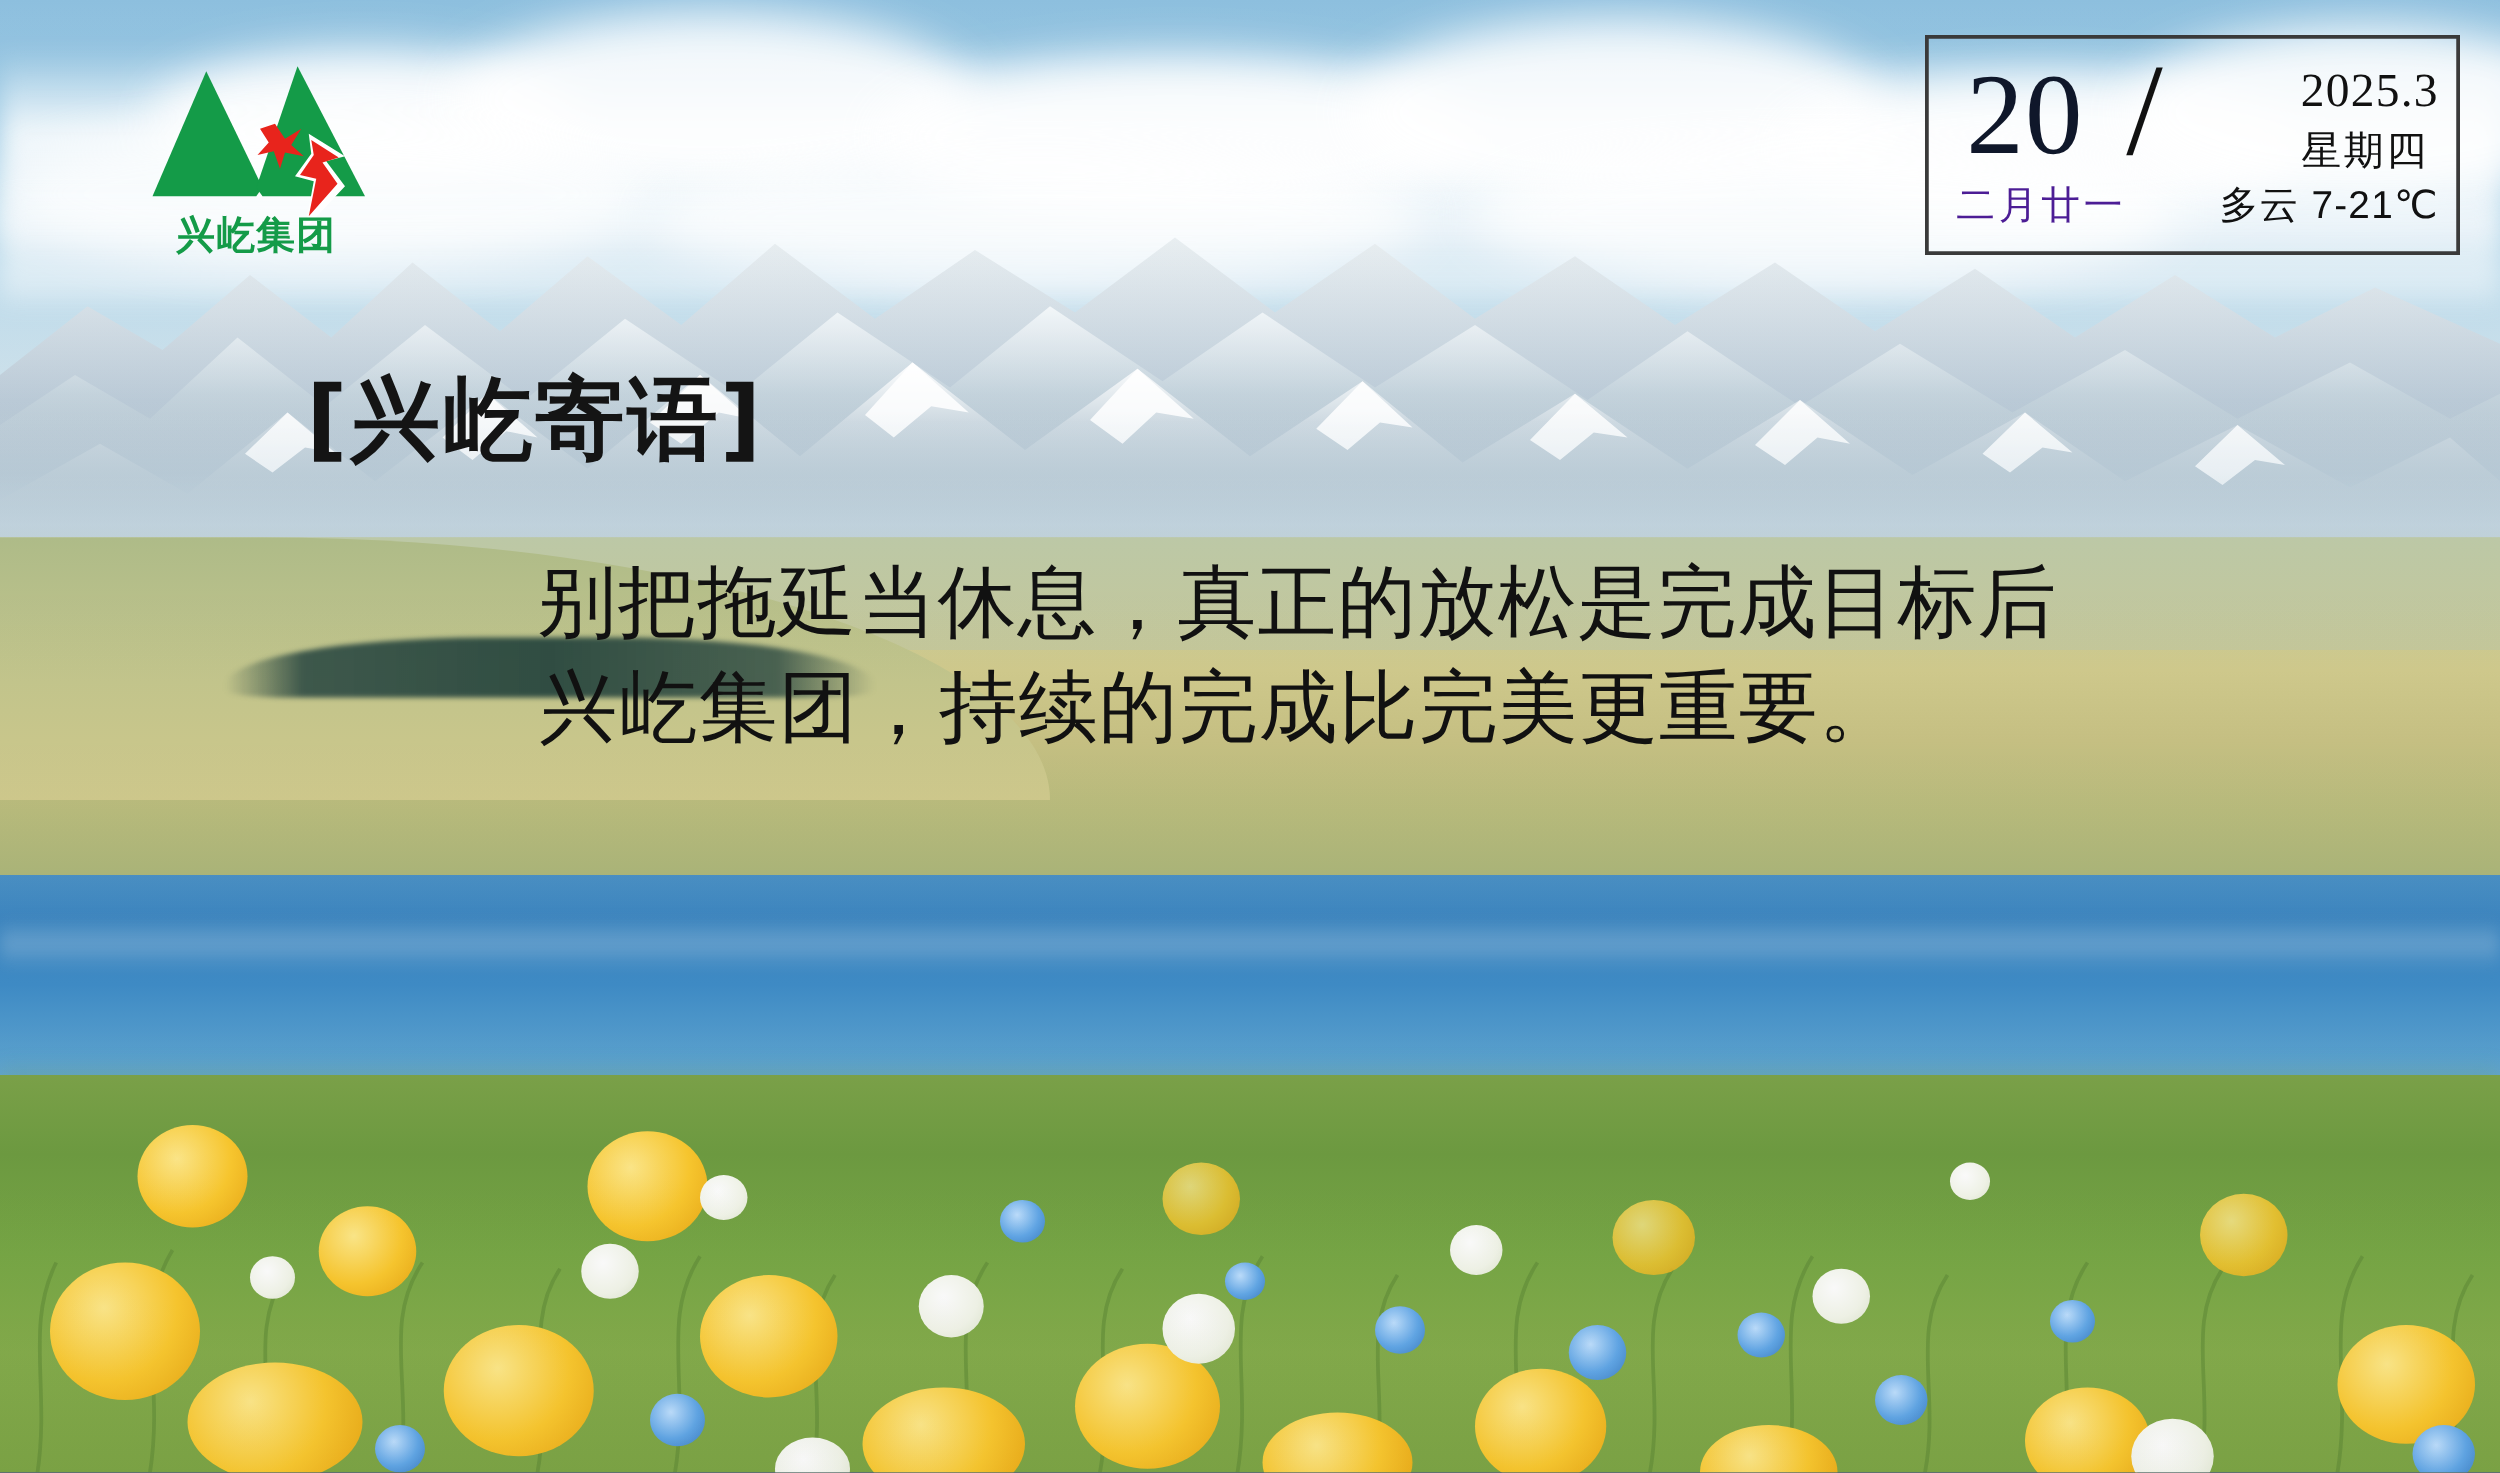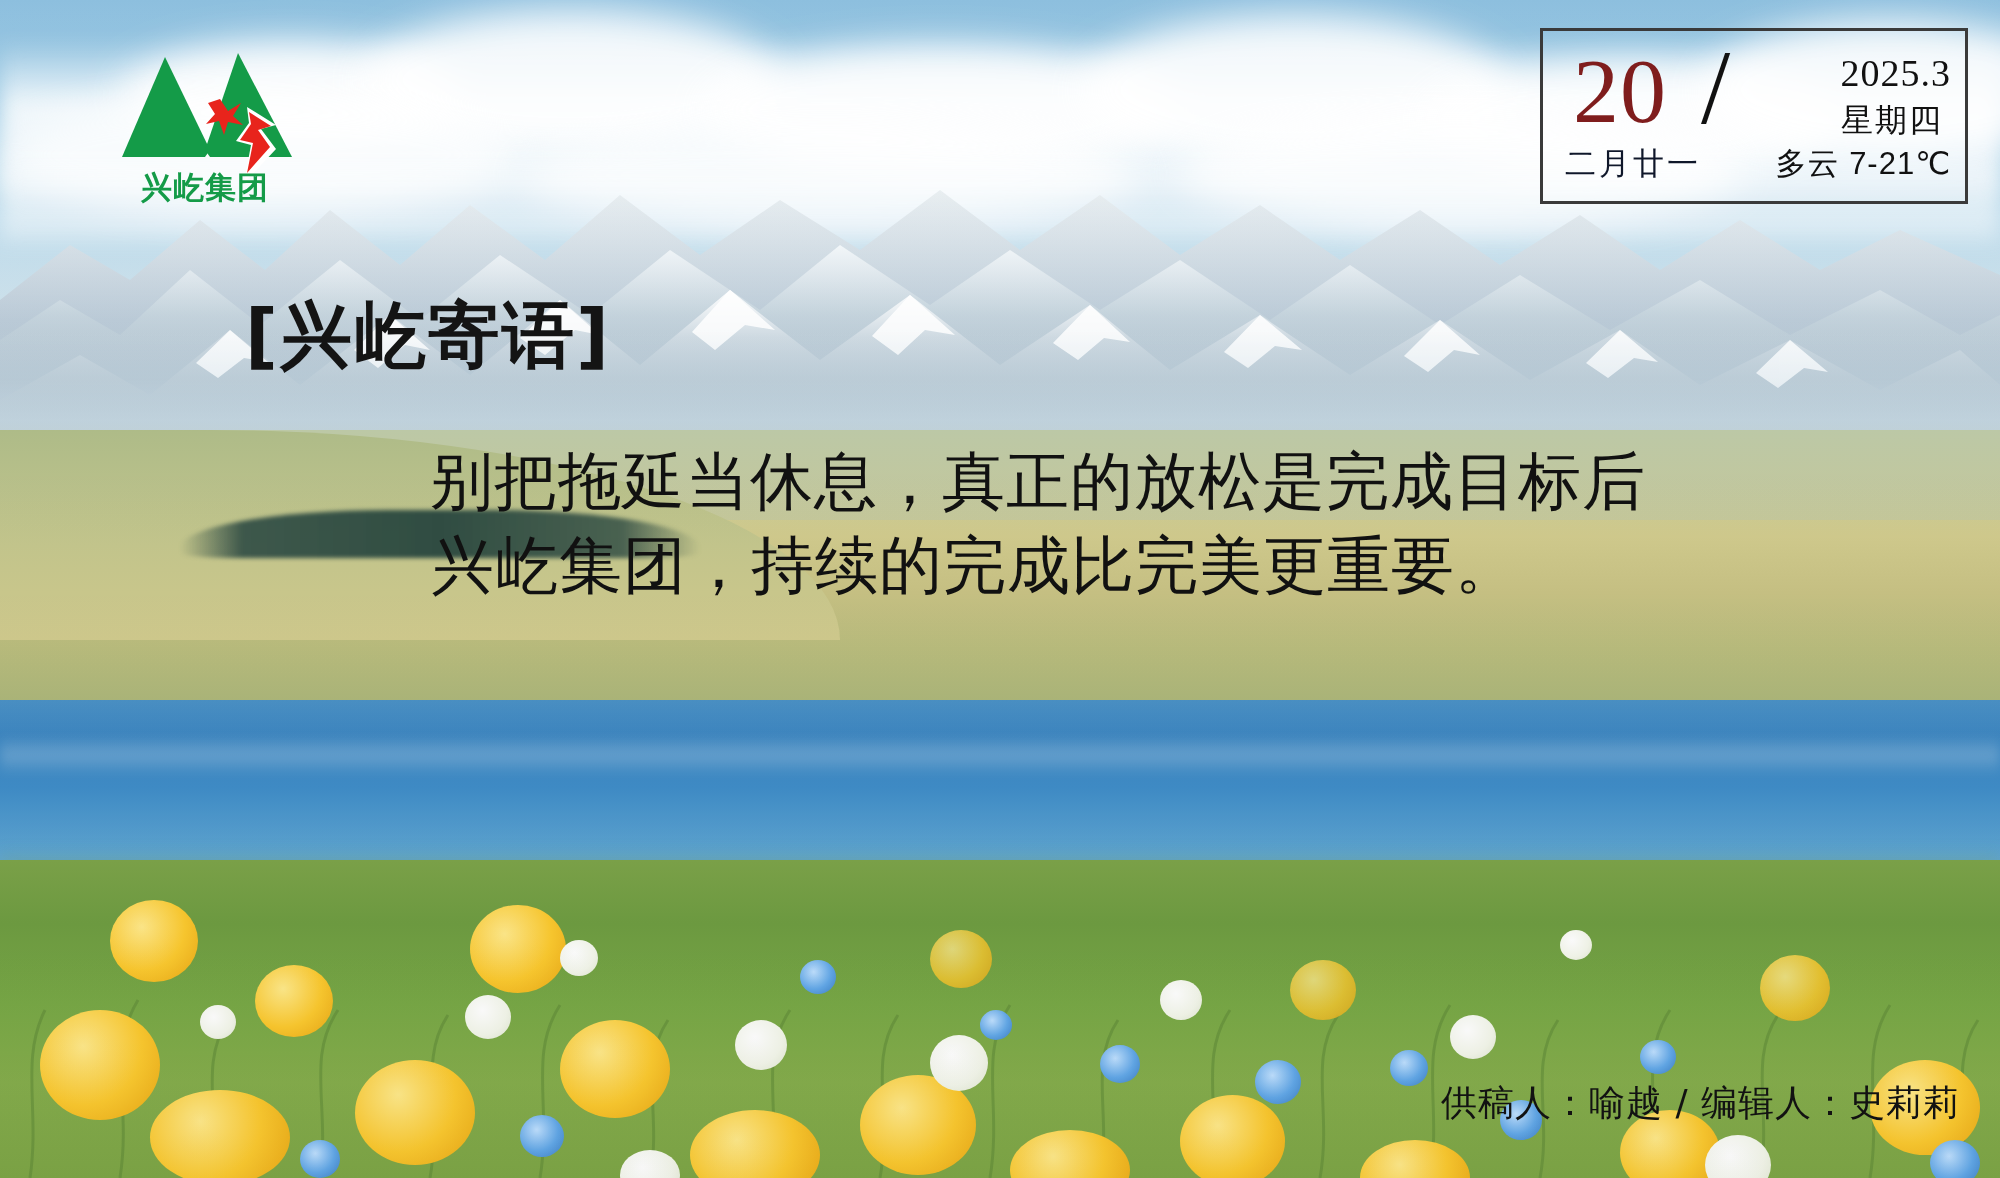--- a/index.html
+++ b/index.html
@@ -122,40 +122,40 @@
     position: absolute;
     right: 32px; top: 28px;
     width: 428px; height: 176px;
     border: 3px solid #3a3a3a;
     box-sizing: border-box;
   }
   .dc-row1 { position: absolute; left: 0; top: 6px; width: 100%; height: 108px; }
   .dc-day {
     position: absolute; left: 30px; top: 8px;
     font-family: "Liberation Serif", "DejaVu Serif", serif;
-    font-size: 92px; line-height: 1; color: #7f1d1d;
+    font-size: 92px; line-height: 1; color: #0f172a;
     letter-spacing: 1px;
   }
   .dc-slash {
     position: absolute; left: 158px; top: -2px;
     font-family: "Liberation Serif", "DejaVu Serif", serif;
     font-size: 105px; line-height: 1; color: #111;
   }
   .dc-ym {
     position: absolute; right: 14px; top: 14px;
     font-size: 38px; color: #111; letter-spacing: 1px;
     font-family: Liberation Serif, serif;
   }
   .dc-week {
     position: absolute; right: 22px; top: 62px;
     font-size: 32px; color: #111; letter-spacing: 2px;
   }
   .dc-lunar {
     position: absolute; left: 22px; bottom: 16px;
-    font-size: 31px; color: #0f172a; letter-spacing: 3px;
+    font-size: 31px; color: #4c1d95; letter-spacing: 3px;
   }
   .dc-weather {
     position: absolute; right: 14px; bottom: 16px;
     font-size: 31px; color: #111; letter-spacing: 1px;
   }
 
   
   #title {
     position: absolute; left: 205px; top: 288px;
     font-size: 72px; font-weight: bold; color: #141414;
@@ -375,17 +375,14 @@
     <span class="dc-weather">多云 7-21℃</span>
   </div>
 
   <div id="title">[兴屹寄语]</div>
 
   <div id="body-text">
     <p class="indent">别把拖延当休息，真正的放松是完成目标后</p>
     <p>兴屹集团，持续的完成比完美更重要。</p>
   </div>
 
-  <div id="credits">
-    <span>供稿人：喻越 / 编辑人：史莉莉</span>
-  </div>
 
 </div>
 
 </body></html>

